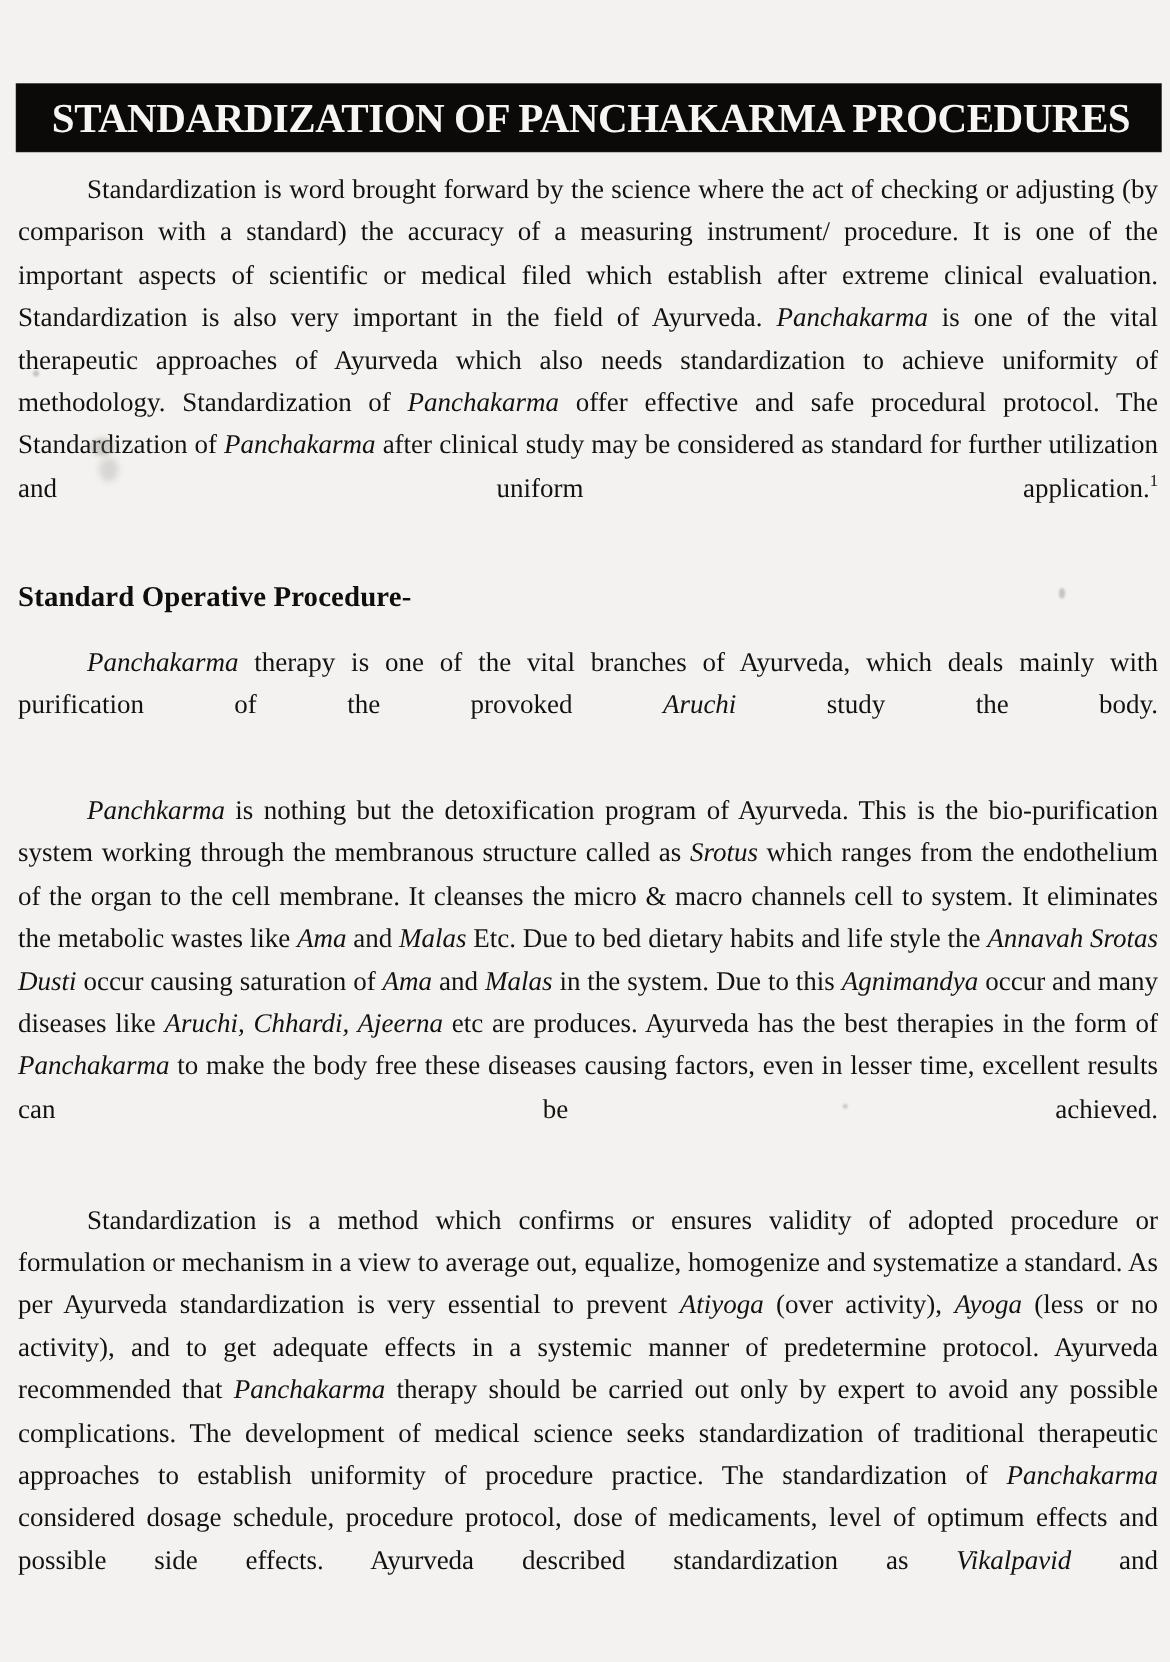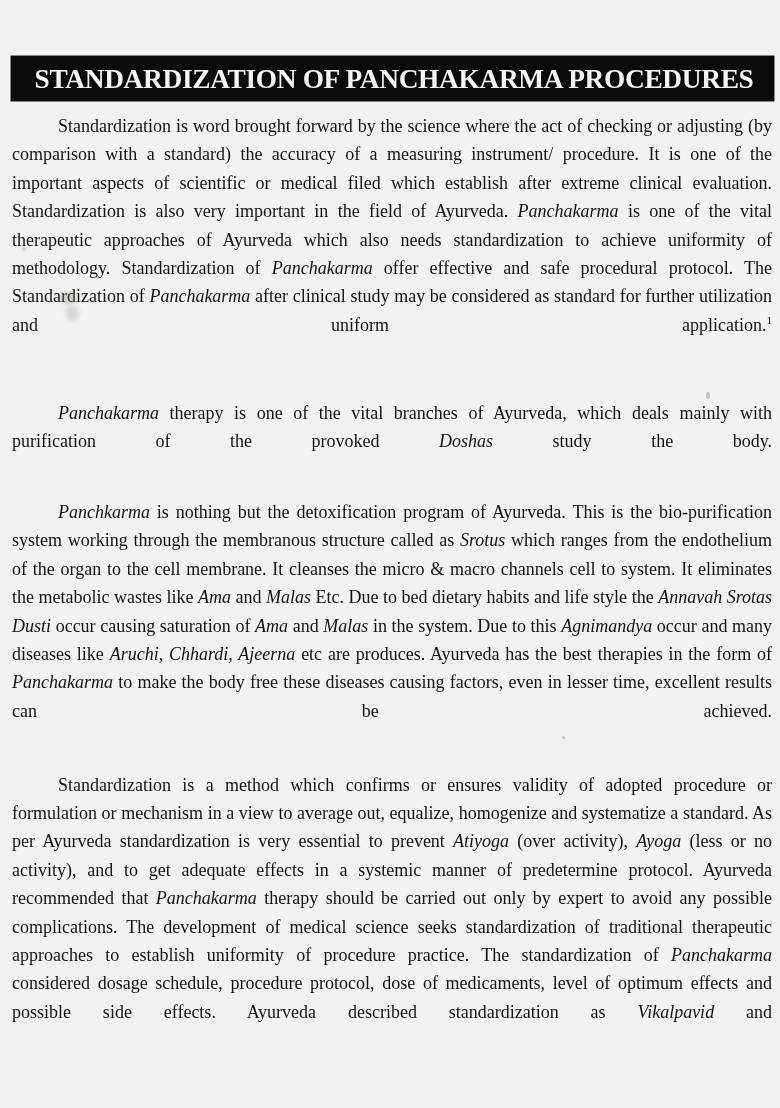--- a/index.html
+++ b/index.html
@@ -121,24 +121,25 @@
   <div class="banner">
     <div class="banner-title" style="transform: translateY(-50%) scaleX(0.996);">STANDARDIZATION OF PANCHAKARMA PROCEDURES</div>
   </div>
 
   <div class="content">
 
     <p class="para indent"><span>Standardization is word brought forward by the science where the act of checking or adjusting (by comparison with a standard) the accuracy of a measuring instrument/ procedure. It is one of the important aspects of scientific or medical filed which establish after extreme clinical evaluation. Standardization is also very important in the field of Ayurveda. </span><i>Panchakarma</i><span> is one of the vital therapeutic approaches of Ayurveda which also needs standardization to achieve uniformity of methodology. Standardization of </span><i>Panchakarma</i><span> offer effective and safe procedural protocol. The Standardization of </span><i>Panchakarma</i><span> after clinical study may be considered as standard for further utilization and uniform application.</span><sup>1</sup></p>
 
     <div class="gap-lg"></div>
 
+    <h2 class="section-heading">Standard Operative Procedure-</h2>
 
     <div class="gap-md"></div>
 
-    <p class="para indent"><i>Panchakarma</i><span> therapy is one of the vital branches of Ayurveda, which deals mainly with purification of the provoked </span><i>Doshas</i><span> study the body.</span></p>
+    <p class="para indent"><i>Panchakarma</i><span> therapy is one of the vital branches of Ayurveda, which deals mainly with purification of the provoked </span><i>Aruchi</i><span> study the body.</span></p>
 
     <div class="gap-md"></div>
 
     <p class="para indent"><i>Panchkarma</i><span> is nothing but the detoxification program of Ayurveda. This is the bio-purification system working through the membranous structure called as </span><i>Srotus</i><span> which ranges from the endothelium of the organ to the cell membrane. It cleanses the micro &amp; macro channels cell to system. It eliminates the metabolic wastes like </span><i>Ama</i><span> and </span><i>Malas</i><span> Etc. Due to bed dietary habits and life style the </span><i>Annavah Srotas Dusti</i><span> occur causing saturation of </span><i>Ama</i><span> and </span><i>Malas</i><span> in the system. Due to this </span><i>Agnimandya</i><span> occur and many diseases like </span><i>Aruchi, Chhardi, Ajeerna</i><span> etc are produces. Ayurveda has the best therapies in the form of </span><i>Panchakarma</i><span> to make the body free these diseases causing factors, even in lesser time, excellent results can be achieved.</span></p>
 
     <div class="gap-lg"></div>
 
     <p class="para indent"><span>Standardization is a method which confirms or ensures validity of adopted procedure or formulation or mechanism in a view to average out, equalize, homogenize and systematize a standard. As per Ayurveda standardization is very essential to prevent </span><i>Atiyoga</i><span> (over activity), </span><i>Ayoga</i><span> (less or no activity), and to get adequate effects in a systemic manner of predetermine protocol. Ayurveda recommended that </span><i>Panchakarma</i><span> therapy should be carried out only by expert to avoid any possible complications. The development of medical science seeks standardization of traditional therapeutic approaches to establish uniformity of procedure practice. The standardization of </span><i>Panchakarma</i><span> considered dosage schedule, procedure protocol, dose of medicaments, level of optimum effects and possible side effects. Ayurveda described standardization as </span><i>Vikalpavid</i><span> and</span></p>
 
   </div>

